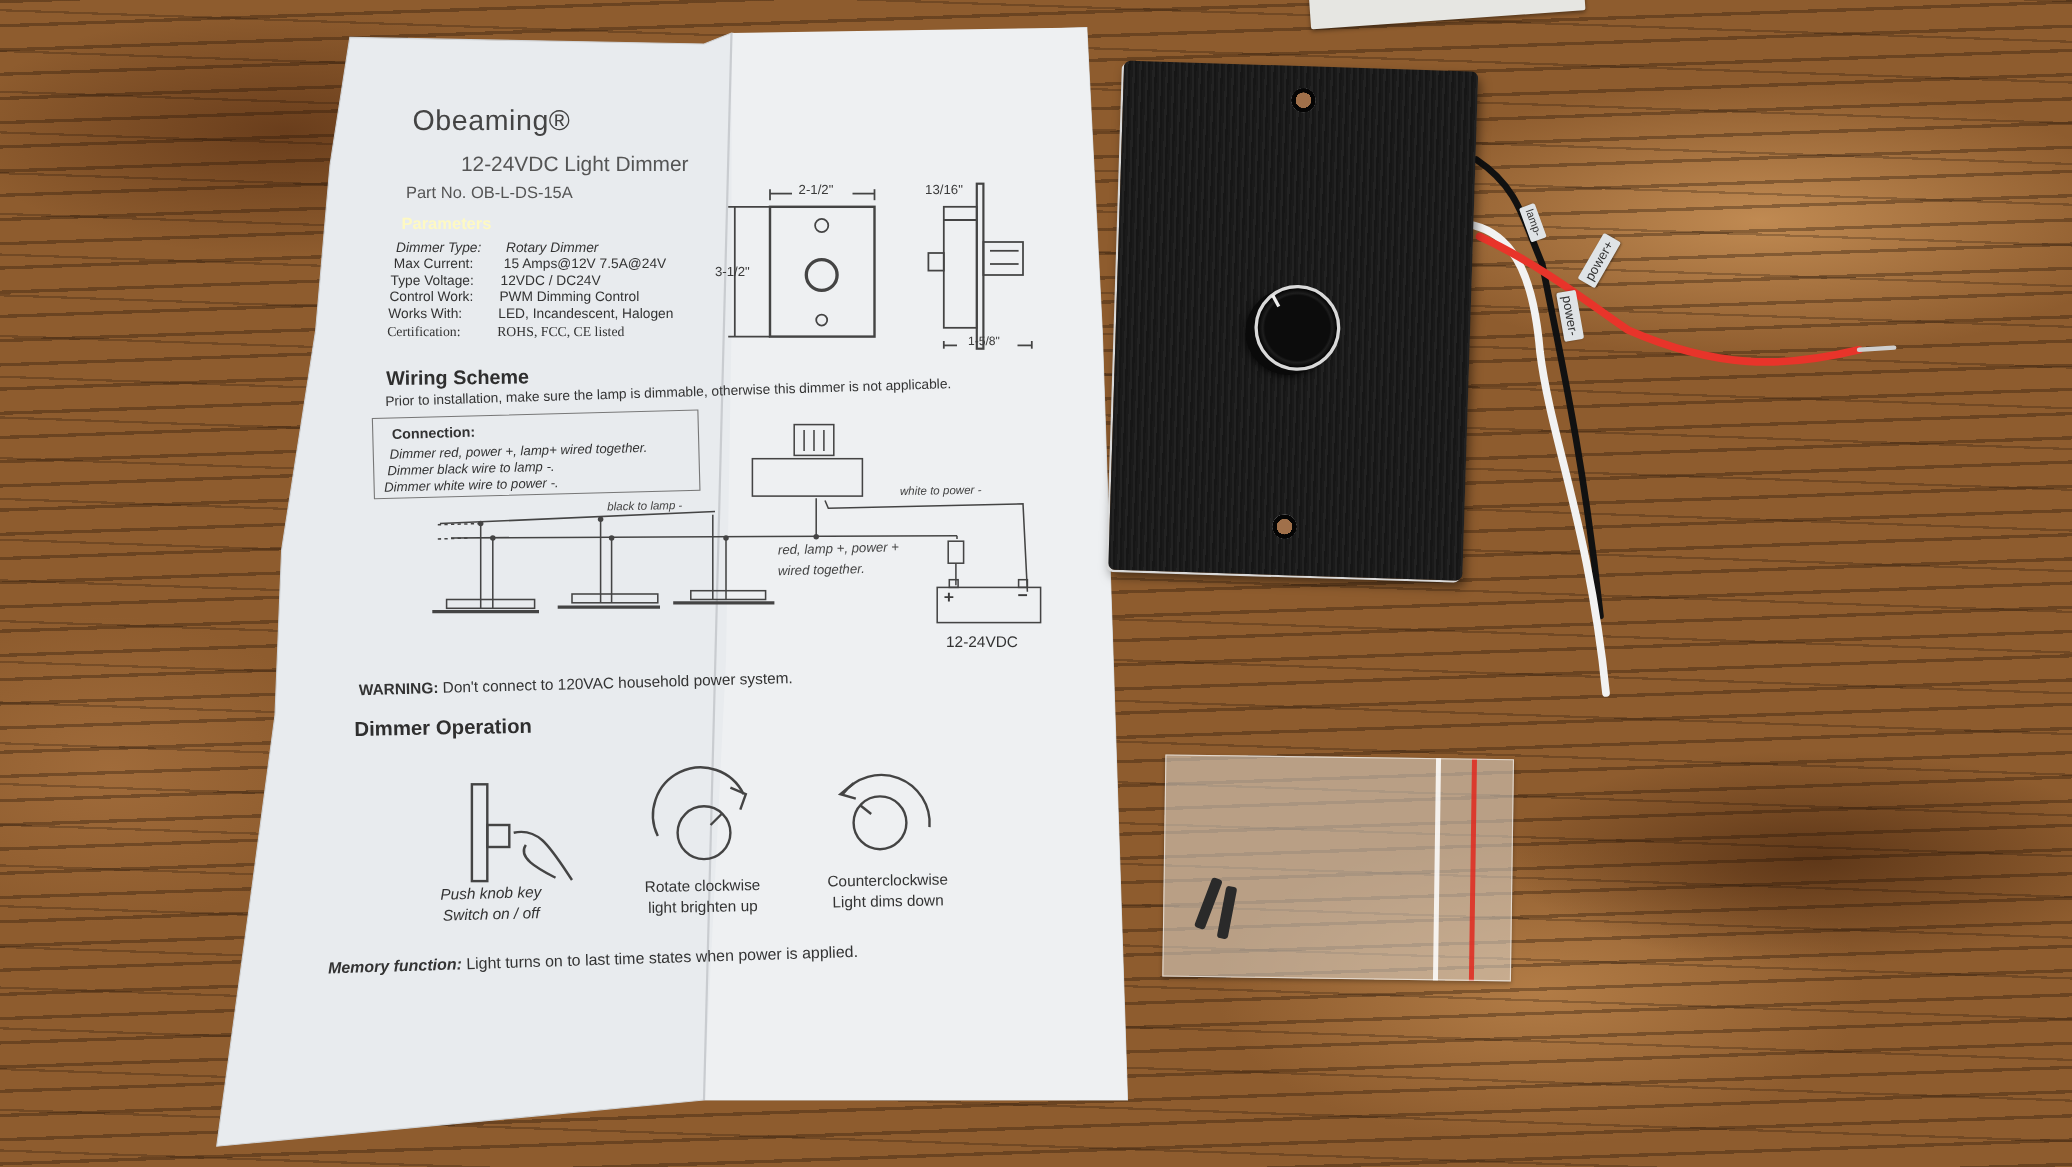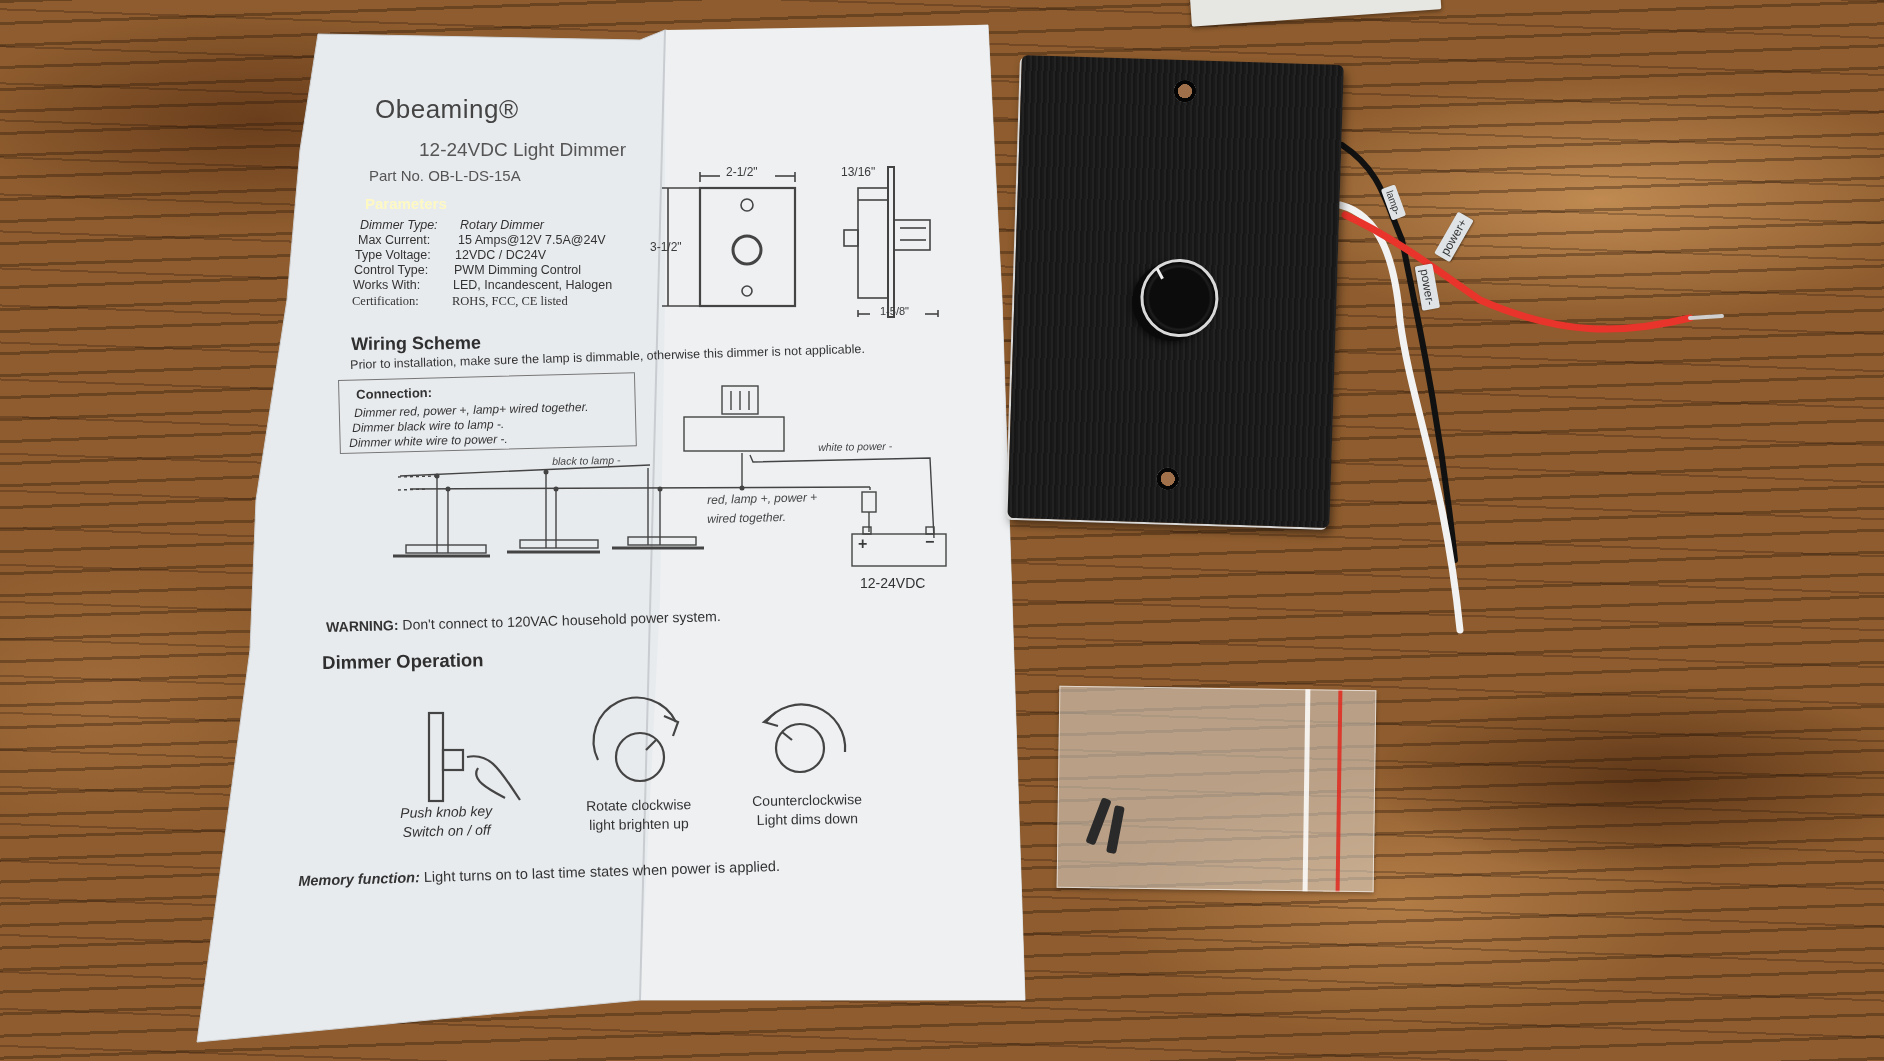--- a/index.html
+++ b/index.html
@@ -217,21 +217,21 @@
     <div class="param-row" style="left:360px;top:218px;font-style:italic;">
       <span class="k">Dimmer Type:</span><span>Rotary Dimmer</span>
     </div>
     <div class="param-row" style="left:358px;top:233px;">
       <span class="k">Max Current:</span><span>15 Amps@12V 7.5A@24V</span>
     </div>
     <div class="param-row" style="left:355px;top:248px;">
       <span class="k">Type Voltage:</span><span>12VDC / DC24V</span>
     </div>
     <div class="param-row" style="left:354px;top:263px;">
-      <span class="k">Control Type:</span><span>PWM Dimming Control</span>
+      <span class="k">Control Work:</span><span>PWM Dimming Control</span>
     </div>
     <div class="param-row" style="left:353px;top:278px;">
       <span class="k">Works With:</span><span>LED, Incandescent, Halogen</span>
     </div>
     <div class="param-row" style="left:352px;top:294px;font-family:Liberation Serif, serif;">
       <span class="k">Certification:</span><span>ROHS, FCC, CE listed</span>
     </div>
 
     <div class="paper-text" style="left:726px;top:165px;font-size:12px;">2-1/2"</div>
     <div class="paper-text" style="left:650px;top:240px;font-size:12px;">3-1/2"</div>

